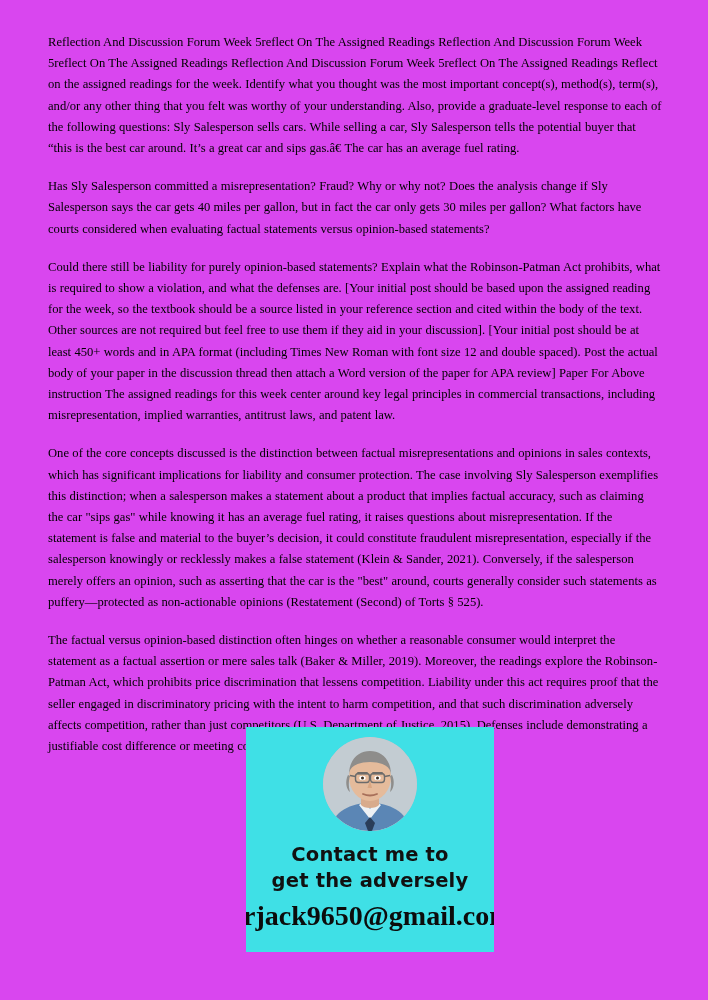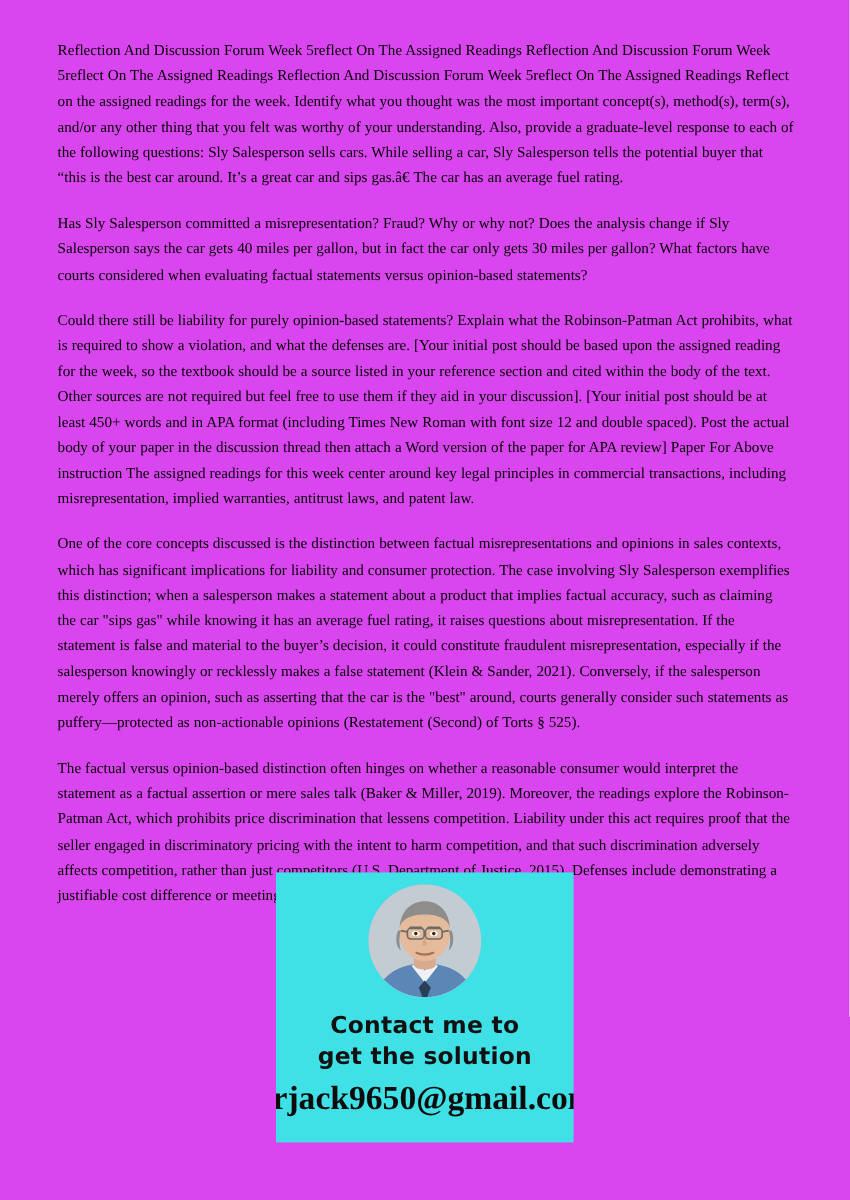--- a/index.html
+++ b/index.html
@@ -34,21 +34,21 @@
     font-size: 12.6px;
     line-height: 21.2px;
     text-align: left;
     word-spacing: 0.2px;
   }
   .para:last-child { margin-bottom: 0; }
 
   
   .overlay-card {
     position: absolute;
-    left: 230px;
+    left: 246px;
     top: 727px;
     width: 248px;
     height: 225px;
     background: #3fe0e6;
     display: flex;
     flex-direction: column;
     align-items: center;
     justify-content: flex-start;
     overflow: hidden;
   }
@@ -137,17 +137,17 @@
             <line x1="61.5" y1="39.5" x2="67" y2="38.5"></line>
           </g>
 
           <path d="M47 43 L44.5 51 L49 51 Z" fill="#d9a782"></path>
 
           <path d="M40 57 Q47 60 54 57" stroke="#a8705a" stroke-width="1.8" fill="none" stroke-linecap="round"></path>
         </g>
       </svg>
     </div>
     <div class="overlay-line first">Contact me to</div>
-    <div class="overlay-line">get the solution</div>
+    <div class="overlay-line">get the adversely</div>
     <div class="overlay-email">drjack9650@gmail.com</div>
   </div>
 
 </div>
 
 </body></html>

